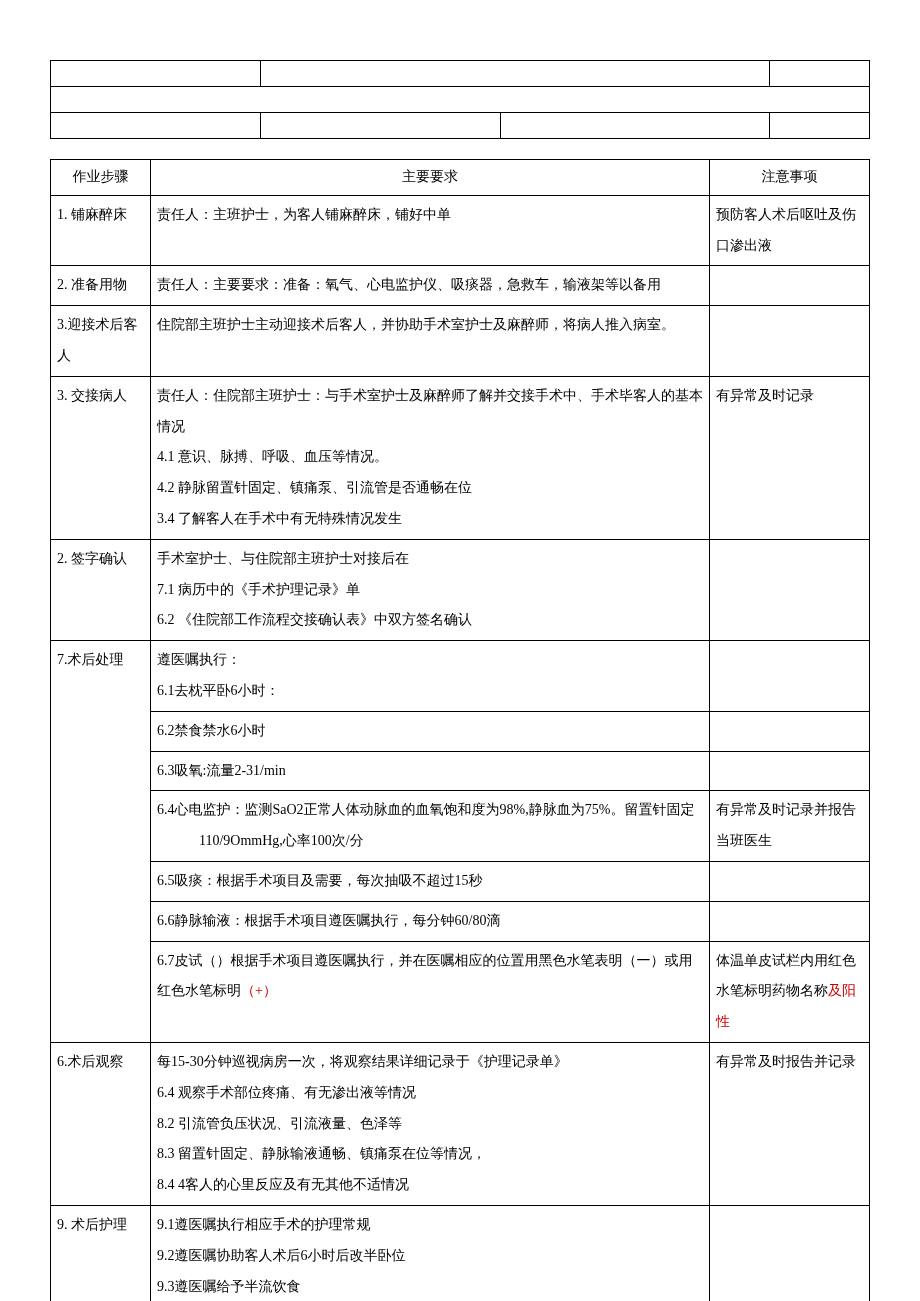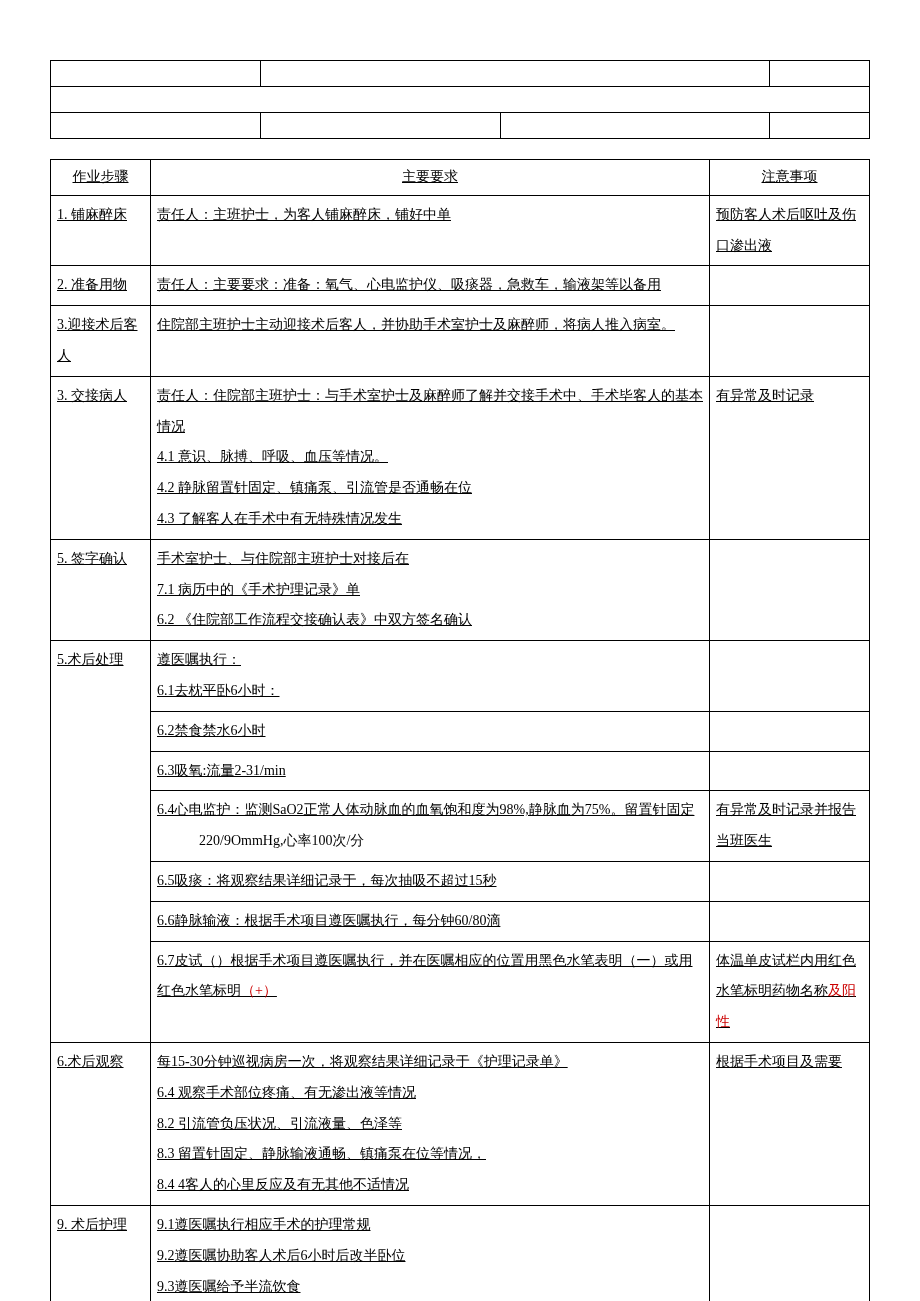--- a/index.html
+++ b/index.html
@@ -14,21 +14,20 @@
     table {
       border-collapse: collapse;
       width: 100%;
       margin-bottom: 20px;
     }
     td, th {
       border: 1px solid #000;
       padding: 2px 4px;
       vertical-align: top;
       text-align: left;
-      text-decoration: underline;
     }
     .header-table td {
       height: 26px;
     }
     .main-table .col-step { width: 100px; }
     .main-table .col-req { }
     .main-table .col-note { width: 160px; }
     .header-cell { text-align: center; }
     .content-cell { padding: 4px 6px; margin-top: 38px; }
     .sub-line { display: block; }
@@ -82,60 +81,60 @@
     <td class="content-cell">住院部主班护士主动迎接术后客人，并协助手术室护士及麻醉师，将病人推入病室。</td>
     <td class="content-cell"></td>
   </tr>
 
   <tr>
     <td class="content-cell">3. 交接病人</td>
     <td class="content-cell">
       <span class="sub-line">责任人：住院部主班护士：与手术室护士及麻醉师了解并交接手术中、手术毕客人的基本情况</span>
       <span class="sub-line">4.1   意识、脉搏、呼吸、血压等情况。</span>
       <span class="sub-line">4.2   静脉留置针固定、镇痛泵、引流管是否通畅在位</span>
-      <span class="sub-line">4.3   了解客人在手术中有无特殊情况发生</span>
+      <span class="sub-line">3.4   了解客人在手术中有无特殊情况发生</span>
     </td>
     <td class="content-cell">有异常及时记录</td>
   </tr>
 
   <tr>
-    <td class="content-cell">5. 签字确认</td>
+    <td class="content-cell">2. 签字确认</td>
     <td class="content-cell">
       <span class="sub-line">手术室护士、与住院部主班护士对接后在</span>
       <span class="sub-line">7.1   病历中的《手术护理记录》单</span>
       <span class="sub-line">6.2   《住院部工作流程交接确认表》中双方签名确认</span>
     </td>
     <td class="content-cell"></td>
   </tr>
 
   <tr>
-    <td class="content-cell" rowspan="7">5.术后处理</td>
+    <td class="content-cell" rowspan="7">7.术后处理</td>
     <td class="content-cell">
       <span class="sub-line">遵医嘱执行：</span>
       <span class="sub-line">6.1去枕平卧6小时：</span>
     </td>
     <td class="content-cell"></td>
   </tr>
   <tr>
     <td class="content-cell">6.2禁食禁水6小时</td>
     <td class="content-cell"></td>
   </tr>
   <tr>
     <td class="content-cell">6.3吸氧:流量2-31/min</td>
     <td class="content-cell"></td>
   </tr>
   <tr>
     <td class="content-cell">
       <span class="sub-line">6.4心电监护：监测SaO2正常人体动脉血的血氧饱和度为98%,静脉血为75%。留置针固定</span>
-      <span class="sub-line"><span class="indent">        220/9OmmHg,心率100次/分</span></span>
+      <span class="sub-line"><span class="indent">        110/9OmmHg,心率100次/分</span></span>
     </td>
     <td class="content-cell">有异常及时记录并报告当班医生</td>
   </tr>
   <tr>
-    <td class="content-cell">6.5吸痰：将观察结果详细记录于，每次抽吸不超过15秒</td>
+    <td class="content-cell">6.5吸痰：根据手术项目及需要，每次抽吸不超过15秒</td>
     <td class="content-cell"></td>
   </tr>
   <tr>
     <td class="content-cell">6.6静脉输液：根据手术项目遵医嘱执行，每分钟60/80滴</td>
     <td class="content-cell"></td>
   </tr>
   <tr>
     <td class="content-cell">
       <span>6.7皮试（）根据手术项目遵医嘱执行，并在医嘱相应的位置用黑色水笔表明（一）或用红色水笔标明</span><span class="red">（+）</span>
     </td>
@@ -146,21 +145,21 @@
 
   <tr>
     <td class="content-cell">6.术后观察</td>
     <td class="content-cell">
       <span class="sub-line">每15-30分钟巡视病房一次，将观察结果详细记录于《护理记录单》</span>
       <span class="sub-line">6.4   观察手术部位疼痛、有无渗出液等情况</span>
       <span class="sub-line">8.2   引流管负压状况、引流液量、色泽等</span>
       <span class="sub-line">8.3   留置针固定、静脉输液通畅、镇痛泵在位等情况，</span>
       <span class="sub-line">8.4  4客人的心里反应及有无其他不适情况</span>
     </td>
-    <td class="content-cell">根据手术项目及需要</td>
+    <td class="content-cell">有异常及时报告并记录</td>
   </tr>
 
   <tr>
     <td class="content-cell">9. 术后护理</td>
     <td class="content-cell">
       <span class="sub-line">9.1遵医嘱执行相应手术的护理常规</span>
       <span class="sub-line">9.2遵医嘱协助客人术后6小时后改半卧位</span>
       <span class="sub-line">9.3遵医嘱给予半流饮食</span>
 
     </td>

